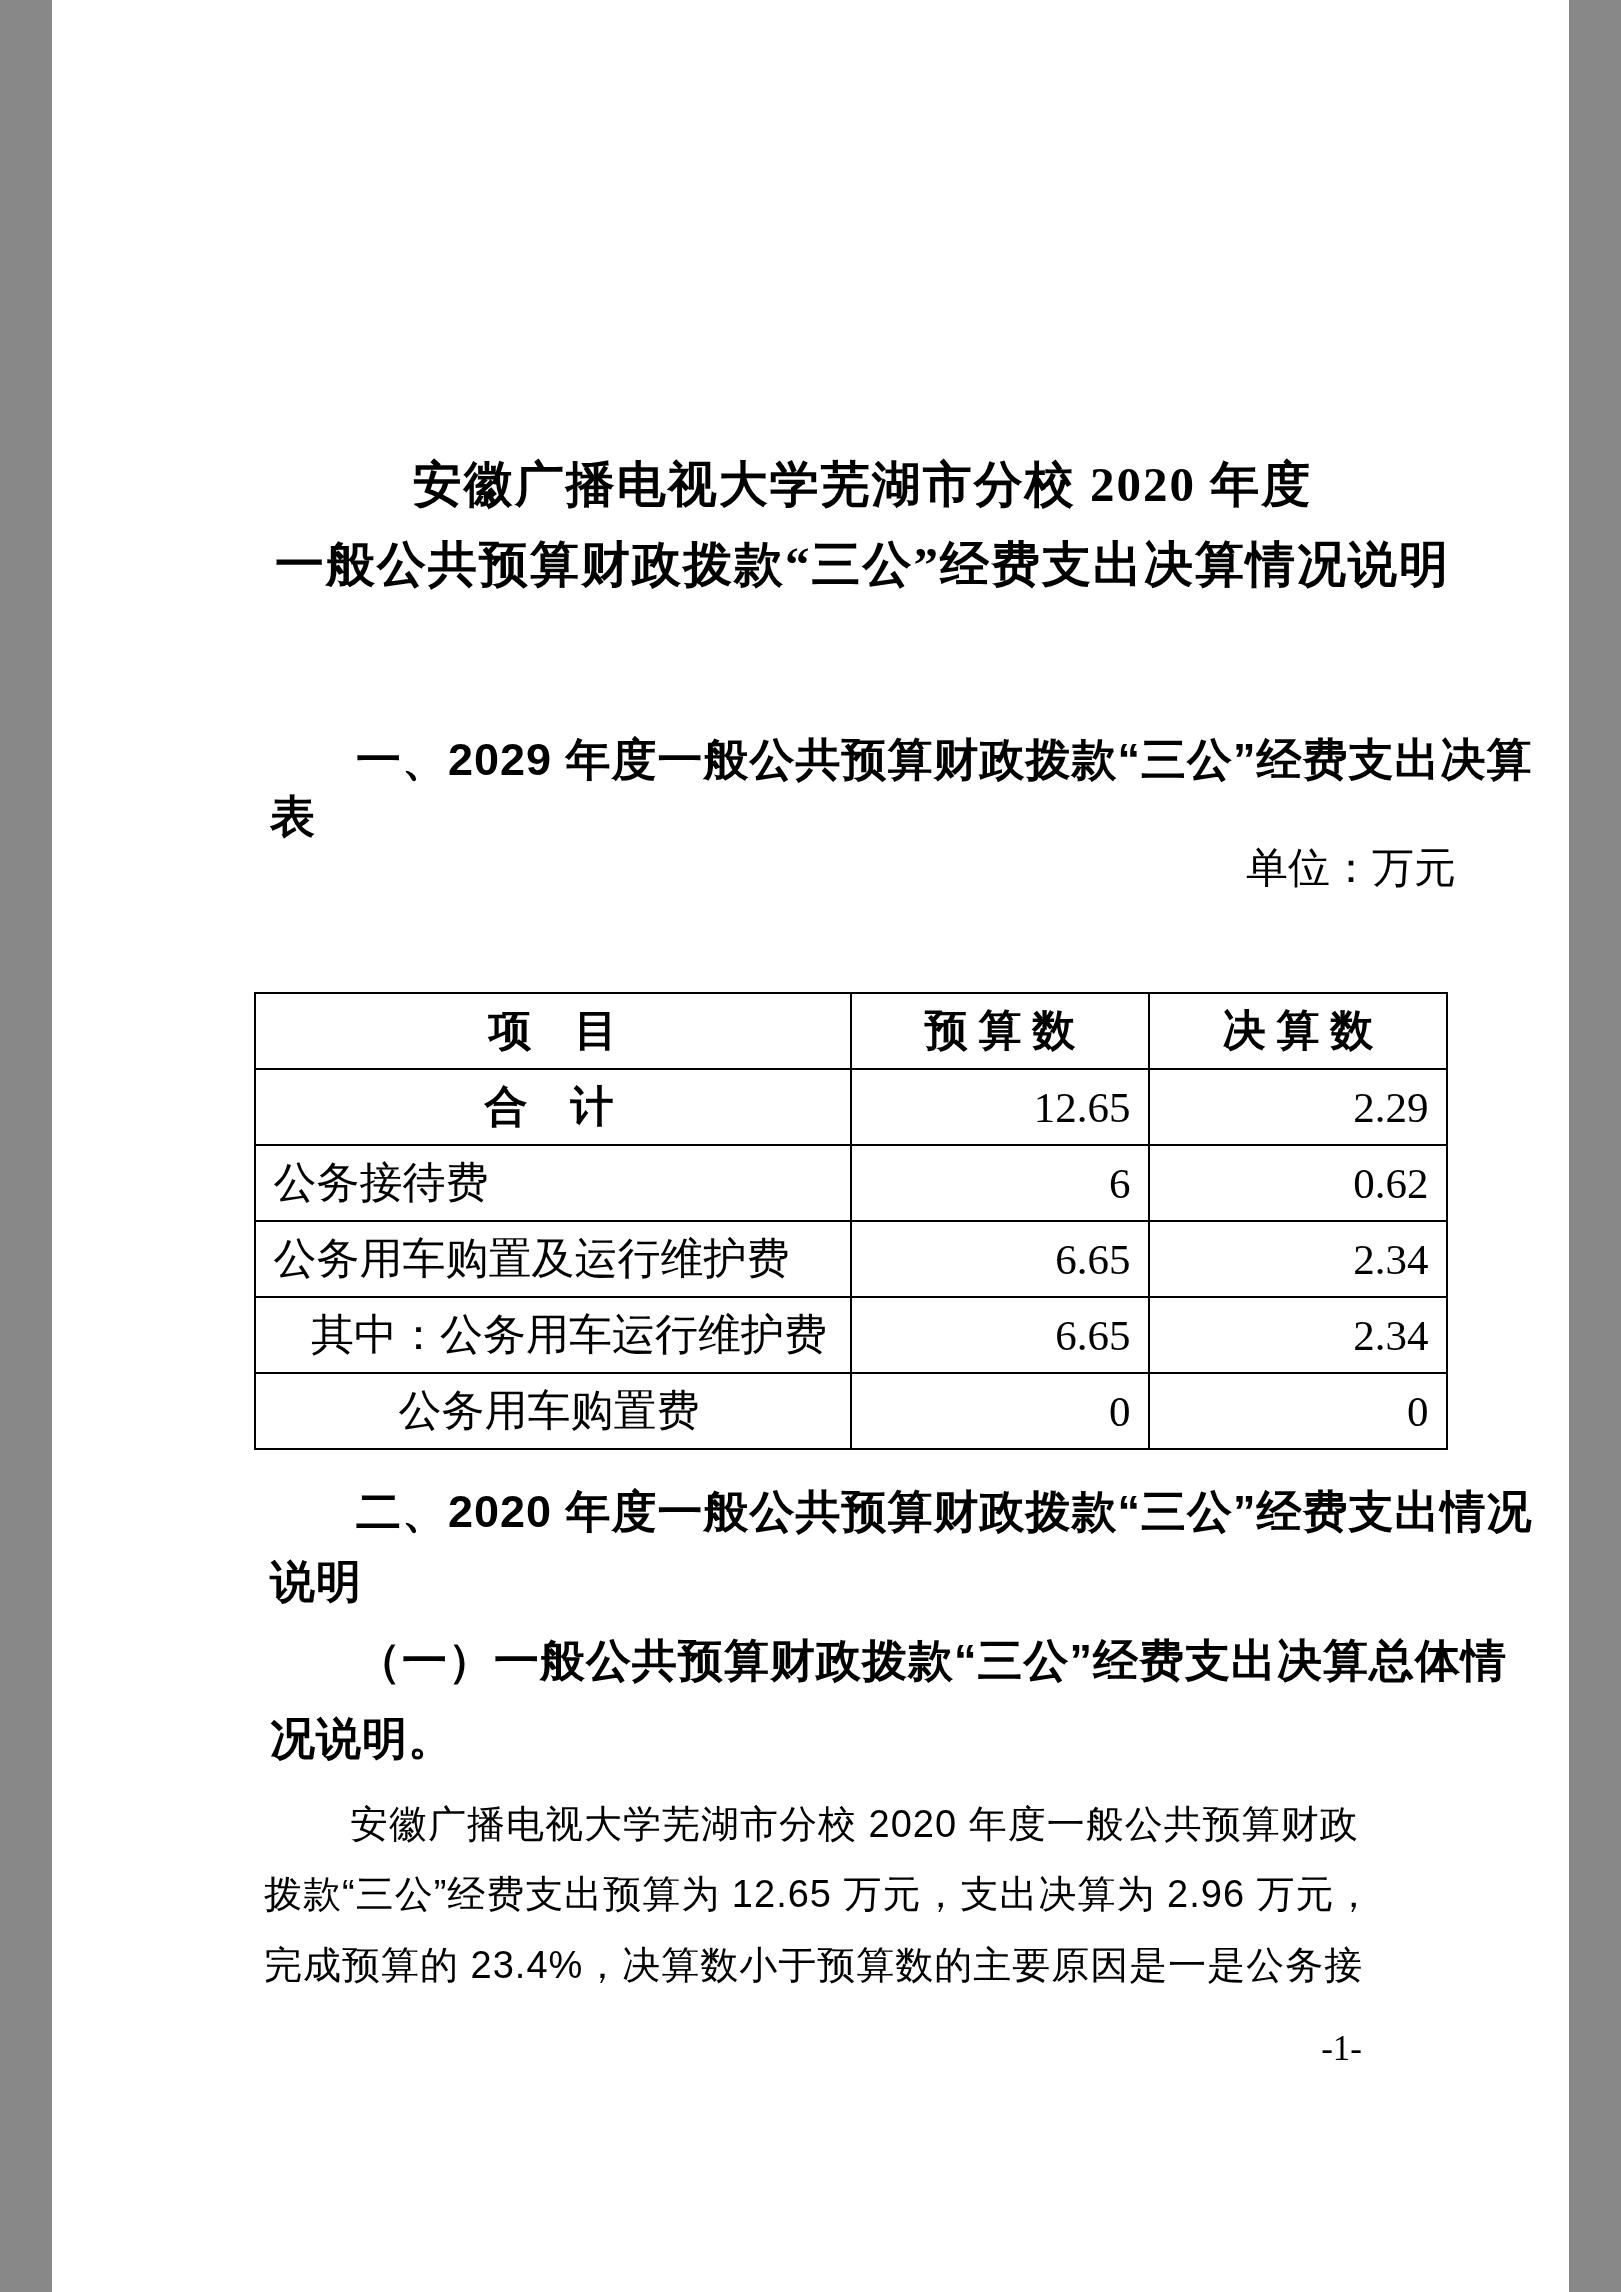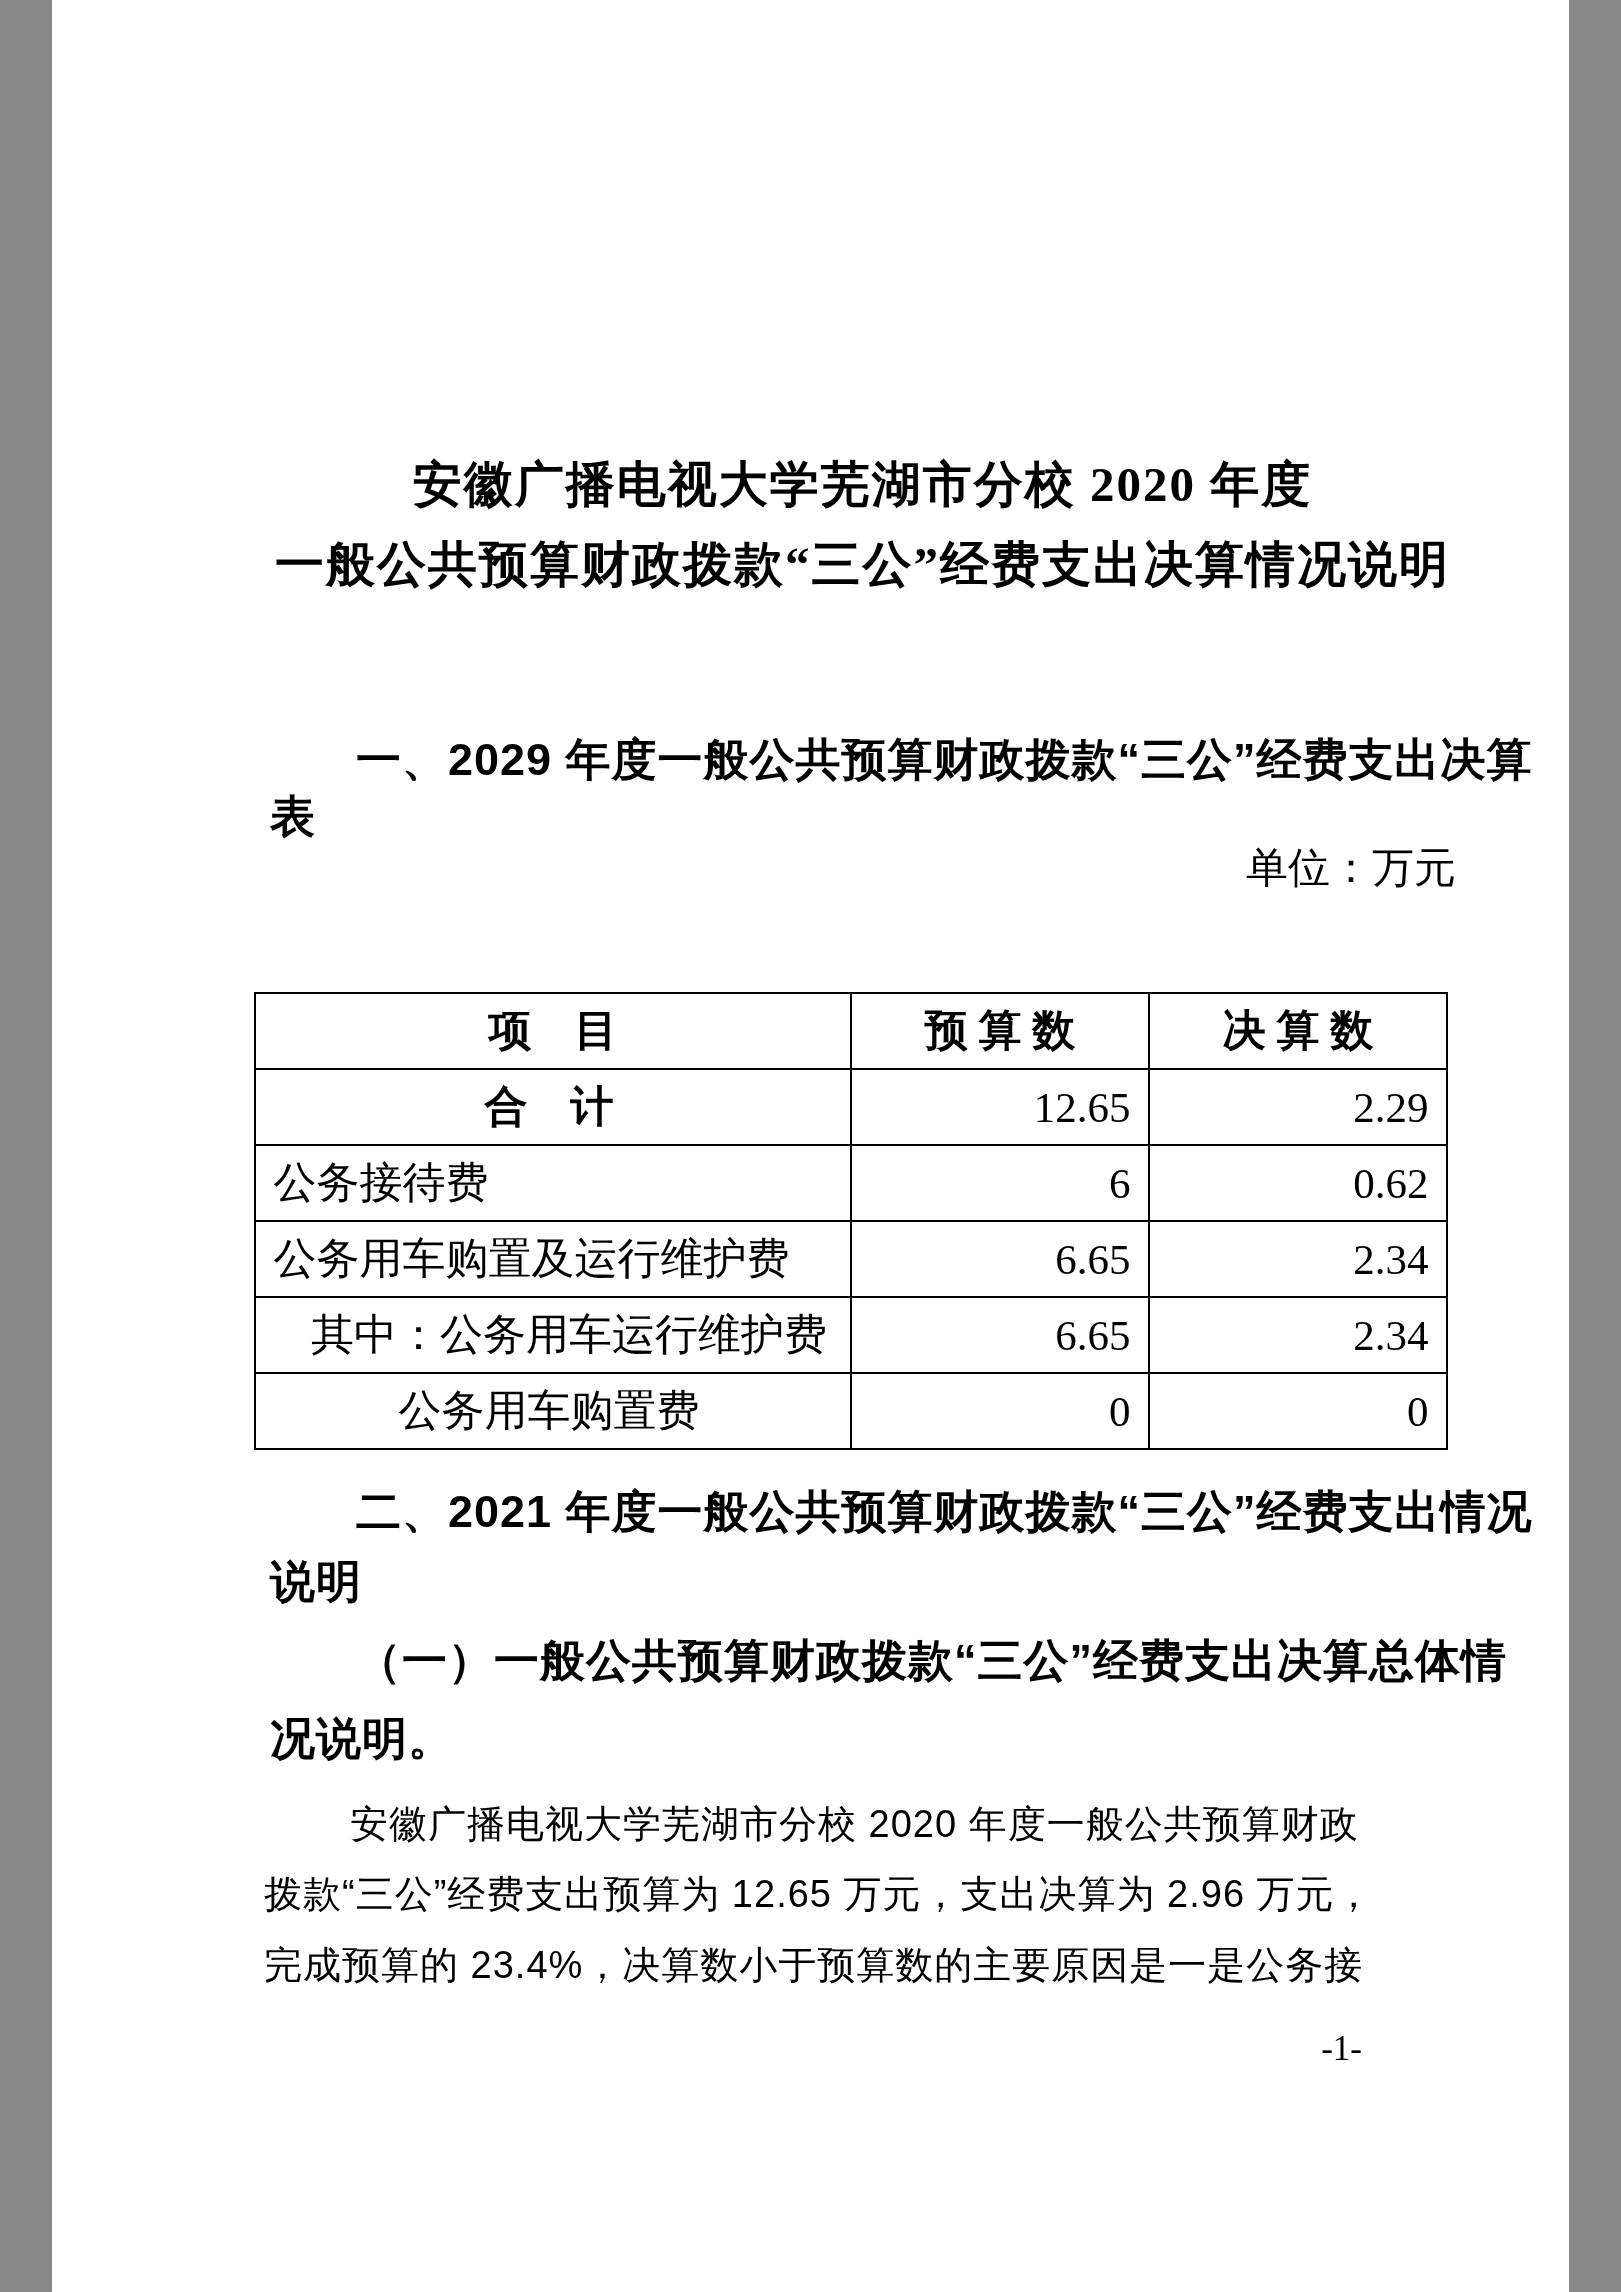--- a/index.html
+++ b/index.html
@@ -151,21 +151,21 @@
       <td class="num-cell">2.34</td>
     </tr>
     <tr class="centered-item">
       <td class="item-cell">公务用车购置费</td>
       <td class="num-cell">0</td>
       <td class="num-cell">0</td>
     </tr>
   </tbody>
     </table>
 
-  <div class="abs heading indent" style="top:1485px;">二、2021 年度一般公共预算财政拨款“三公”经费支出情况</div>
+  <div class="abs heading indent" style="top:1485px;">二、2020 年度一般公共预算财政拨款“三公”经费支出情况</div>
   <div class="abs heading indent" style="top:1634px;">（一）一般公共预算财政拨款“三公”经费支出决算总体情</div>
 
   <div class="abs heading" style="top:1555px;">说明</div>
   <div class="abs heading" style="top:1712px;">况说明。</div>
 
   <div class="abs body-line indent" style="top:1802px;">安徽广播电视大学芜湖市分校 2020 年度一般公共预算财政</div>
   <div class="abs body-line" style="top:1872px;">拨款“三公”经费支出预算为 12.65 万元，支出决算为 2.96 万元，</div>
   <div class="abs body-line" style="top:1943px;">完成预算的 23.4%，决算数小于预算数的主要原因是一是公务接</div>
 
   <div class="abs page-number" style="top:2031px; right:207px;">-1-</div>

